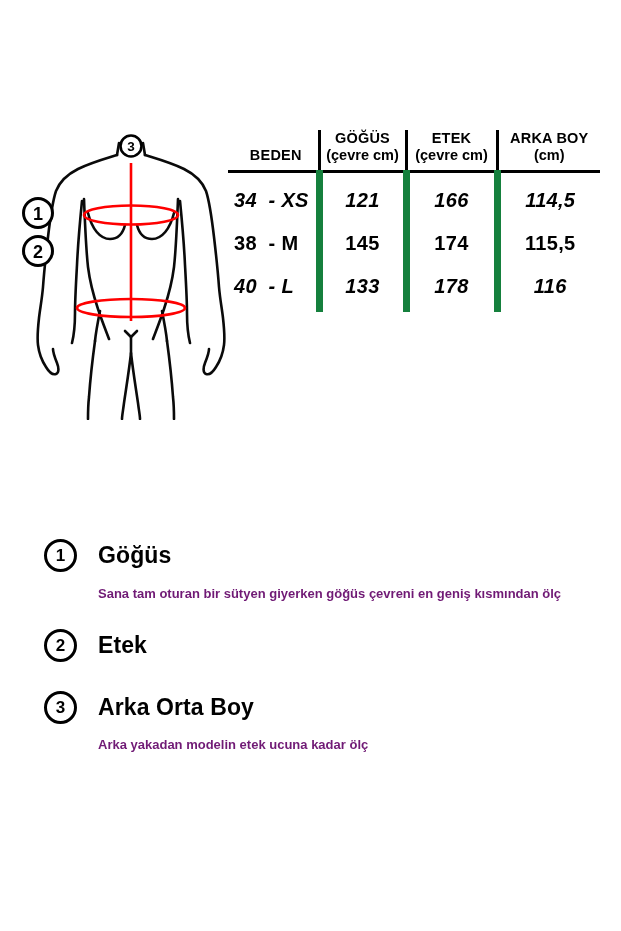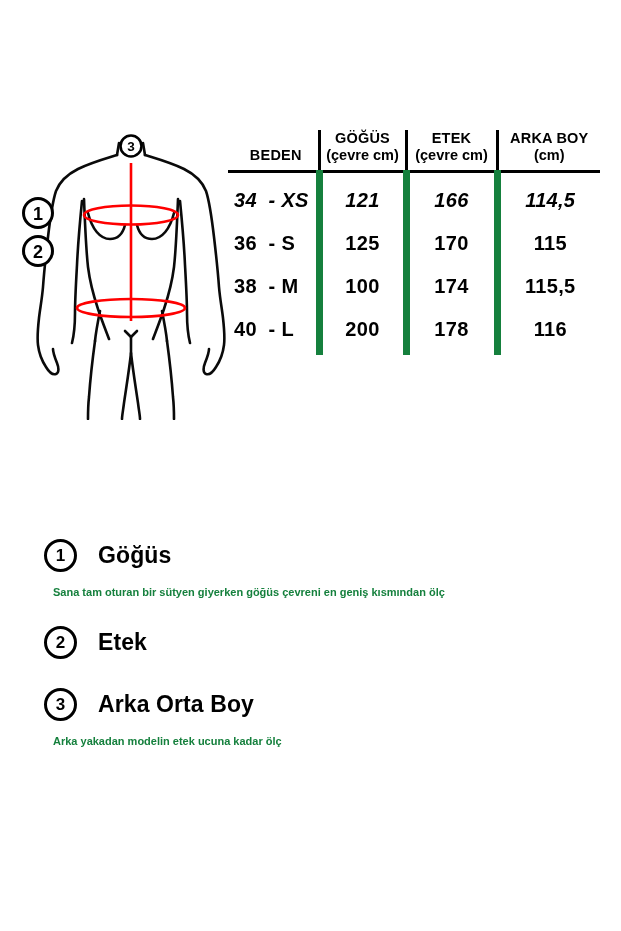--- a/index.html
+++ b/index.html
@@ -85,20 +85,21 @@
   }
   table.sizes tbody td.divcol {
     border-left: 7px solid #15803d;
   }
   table.sizes tbody tr:first-child td {
     padding-top: 6px;
     font-style: italic;
   }
   table.sizes tbody tr:last-child td {
     padding-bottom: 4px;
+    font-style: italic;
   }
 
   
   col.col-beden { width: 91px; }
   col.col-gogus { width: 87px; }
   col.col-etek  { width: 91px; }
   col.col-arka  { width: 103px; }
 
   
   #legend {
@@ -134,27 +135,27 @@
     line-height: 1;
   }
   .legend-title {
     margin-left: 54px;
     font-size: 23px;
     font-weight: bold;
     letter-spacing: 0.1px;
     line-height: 1;
   }
   .legend-desc {
-    margin-left: 53px;
+    margin-left: 98px;
     margin-top: 9px;
-    font-size: 11px;
+    font-size: 13px;
     font-weight: bold;
     line-height: 1.42;
     max-width: 500px;
-    color: #15803d;
+    color: #701a75;
   }
   #li-1 { margin-bottom: 22px; }
   #li-2 { margin-bottom: 22px; }
   .li-block-1 .legend-desc { margin-top: 10px; }
 </style>
 </head>
 <body>
 
 <div id="top-area">
 
@@ -253,34 +254,28 @@
         </tr>
       </thead>
       <tbody>
         <tr>
           <td class="c-beden">34  - XS</td>
           <td class="divcol">121</td>
           <td class="divcol">166</td>
           <td class="divcol">114,5</td>
         </tr>
         <tr>
-          <td class="c-beden">36  - S</td>
-          <td class="divcol">125</td>
-          <td class="divcol">170</td>
-          <td class="divcol">115</td>
-        </tr>
-        <tr>
           <td class="c-beden">38  - M</td>
-          <td class="divcol">100</td>
+          <td class="divcol">145</td>
           <td class="divcol">174</td>
           <td class="divcol">115,5</td>
         </tr>
         <tr>
           <td class="c-beden">40  - L</td>
-          <td class="divcol">200</td>
+          <td class="divcol">133</td>
           <td class="divcol">178</td>
           <td class="divcol">116</td>
         </tr>
       </tbody>
     </table>
   </div>
 
 </div>
 
 <div id="legend">

